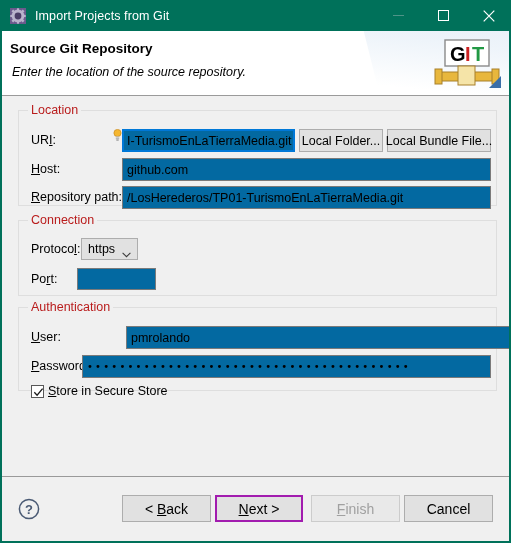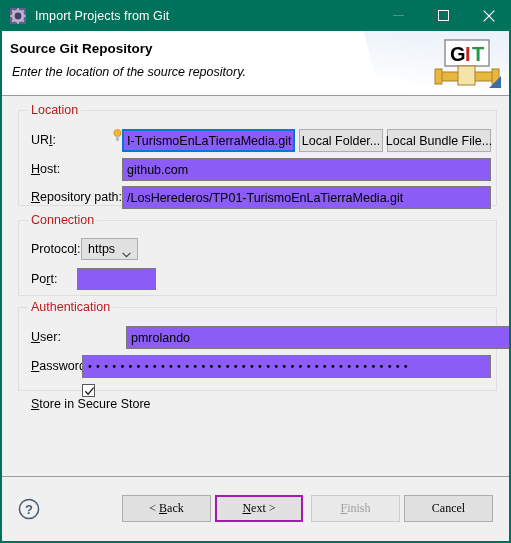--- a/index.html
+++ b/index.html
@@ -133,21 +133,21 @@
   .lbl {
     font-size: 12.5px;
     color: #000000;
     white-space: nowrap;
   }
   .lbl u { text-decoration: underline; }
 
   .textfield {
     position: absolute;
     box-sizing: border-box;
-    background: #8b5cf6;
+    background: #0369a1;
     border: 1px solid #7a7a7a;
     font-size: 12.5px;
     color: #000000;
     display: flex;
     align-items: center;
     padding-left: 4px;
     overflow: hidden;
     white-space: nowrap;
   }
   .textfield.focused {
@@ -196,21 +196,20 @@
   .decoration-bulb {
     position: absolute;
     width: 9px;
     height: 12px;
   }
 
   .checkrow {
     position: absolute;
     display: flex;
     align-items: center;
-    flex-direction: column;
   }
   .checkbox {
     width: 13px;
     height: 13px;
     box-sizing: border-box;
     background: #ffffff;
     border: 1px solid #585858;
     margin-right: 4px;
     position: relative;
     flex: 0 0 auto;
@@ -234,27 +233,26 @@
     width: 22px;
     height: 22px;
   }
   .dlgbtn {
     position: absolute;
     top: 18px;
     height: 27px;
     box-sizing: border-box;
     background: #e1e1e1;
     border: 1px solid #adadad;
-    font-size: 12px;
+    font-size: 14px;
     color: #000000;
     display: flex;
     align-items: center;
     justify-content: center;
     white-space: nowrap;
-    font-family: Liberation Serif, serif;
   }
   .dlgbtn.default {
     border: 2px solid #a21caf;
   }
   .dlgbtn.disabled {
     color: #a0a0a0;
     background: #e9e9e9;
     border-color: #cccccc;
   }
 </style>

